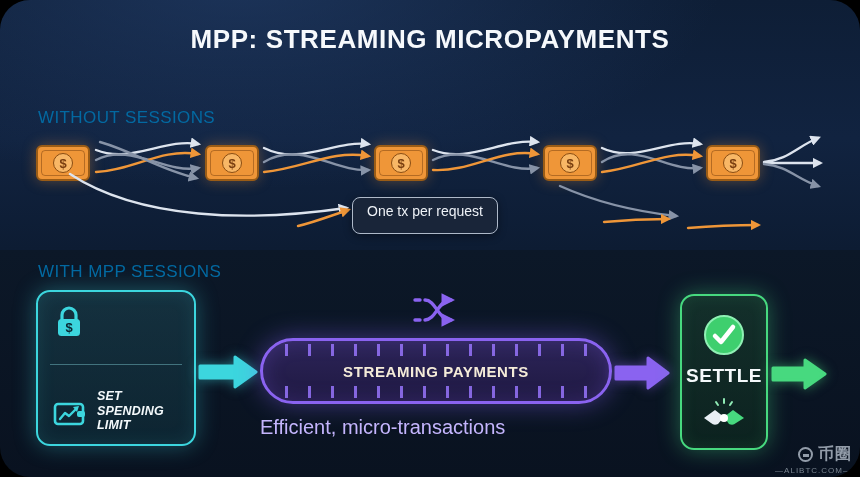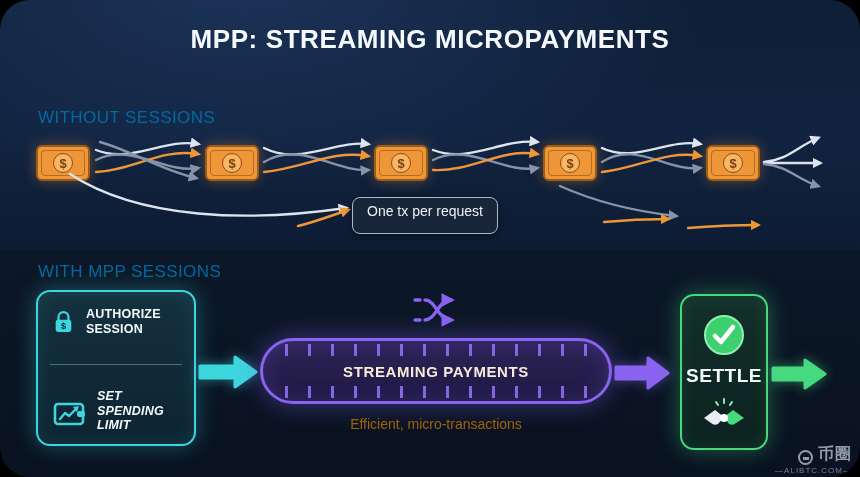--- a/index.html
+++ b/index.html
@@ -85,22 +85,22 @@
     box-shadow:0 0 26px rgba(130,95,240,.45), inset 0 0 20px rgba(130,95,240,.22);
     display:flex; align-items:center; justify-content:center;
   }
   .capsule-ticks {
     position:absolute; left:22px; right:22px; height:12px;
     background:repeating-linear-gradient(90deg, rgba(150,115,250,.85) 0 3px, transparent 3px 23px);
   }
   .ticks-top { top:3px; } .ticks-bottom { bottom:3px; }
   .capsule-label { position:relative; font-size:15px; font-weight:800; letter-spacing:.6px; color:#f5ecd9; }
   .capsule-caption {
-    position:absolute; left:260px; top:416px; width:352px; text-align:center;
-    font-size:14px; color:#a16207;
+    position:absolute; left:260px; top:416px; width:352px; 
+    font-size:20px; color:#c4b5fd;
   }
   .shuffle-icon { position:absolute; left:410px; top:288px; }
 
   
   .settle-card {
     position:absolute; left:680px; top:294px; width:88px; height:156px;
     border:2.5px solid #47d97f; border-radius:14px;
     background:linear-gradient(180deg, rgba(28,72,48,.5), rgba(14,44,30,.6));
     box-shadow:0 0 22px rgba(71,217,127,.4), inset 0 0 16px rgba(71,217,127,.12);
     display:flex; flex-direction:column; align-items:center; justify-content:space-evenly;
@@ -108,21 +108,21 @@
   }
   .settle-label { font-size:19px; font-weight:800; letter-spacing:.5px; color:#f4f9fb; }
 
   .flow-arrow { position:absolute; }
   .arrow-teal   { left:197px; top:352px; filter:drop-shadow(0 0 6px rgba(60,214,222,.5)); }
   .arrow-purple { left:613px; top:354px; filter:drop-shadow(0 0 6px rgba(138,99,240,.5)); }
   .arrow-green  { left:770px; top:356px; filter:drop-shadow(0 0 6px rgba(71,217,127,.5)); }
 
   
   .watermark { position:absolute; right:8px; top:444px; text-align:right; color:rgba(162,172,184,.9); }
-  .wm-row { display:flex; align-items:flex-end; justify-content:flex-end; gap:5px; }
+  .wm-row { display:flex; align-items:center; justify-content:flex-end; gap:5px; }
   .wm-logo { width:15px; height:15px; border:2px solid rgba(162,172,184,.9); border-radius:50%; position:relative; }
   .wm-logo::after { content:""; position:absolute; left:3px; top:5px; width:6px; height:3px; background:rgba(162,172,184,.9); }
   .wm-brand { font-size:16px; font-weight:700; letter-spacing:1px; }
   .wm-site { font-size:8px; letter-spacing:1px; margin-top:1px; color:rgba(140,150,162,.85); }
 </style>
 </head>
 <body>
 
 <div class="stage">
   <div class="bg-top"></div>
@@ -196,21 +196,20 @@
 
   <div class="section-heading" id="hd-with">WITH MPP SESSIONS</div>
 
   <div class="auth-card">
     <div class="card-item">
       <svg width="38" height="38" viewBox="0 0 38 38">
         <path d="M12 17 V12 a7 7 0 0 1 14 0 V17" stroke="#3cd6de" stroke-width="3.2" fill="none" stroke-linecap="round"></path>
         <rect x="8" y="16" width="22" height="17" rx="3.5" fill="#3cd6de"></rect>
         <text x="19" y="29" text-anchor="middle" font-size="13" font-weight="bold" fill="#0a2530">$</text>
       </svg>
-      <div class="card-label">AUTHORIZE SESSION</div>
     </div>
     <div class="card-divider"></div>
     <div class="card-item">
       <svg width="38" height="38" viewBox="0 0 38 38">
         <rect x="5" y="12" width="28" height="20" rx="3" stroke="#3cd6de" stroke-width="2.6" fill="none"></rect>
         <rect x="27" y="19" width="8" height="6" rx="2" fill="#3cd6de"></rect>
         <polyline points="10,27 15,21 19,24 26,17" stroke="#3cd6de" stroke-width="2.4" fill="none" stroke-linecap="round" stroke-linejoin="round"></polyline>
         <path d="M23 15 L29 14 L27 20 Z" fill="#3cd6de"></path>
       </svg>
       <div class="card-label narrow">SET SPENDING LIMIT</div>

